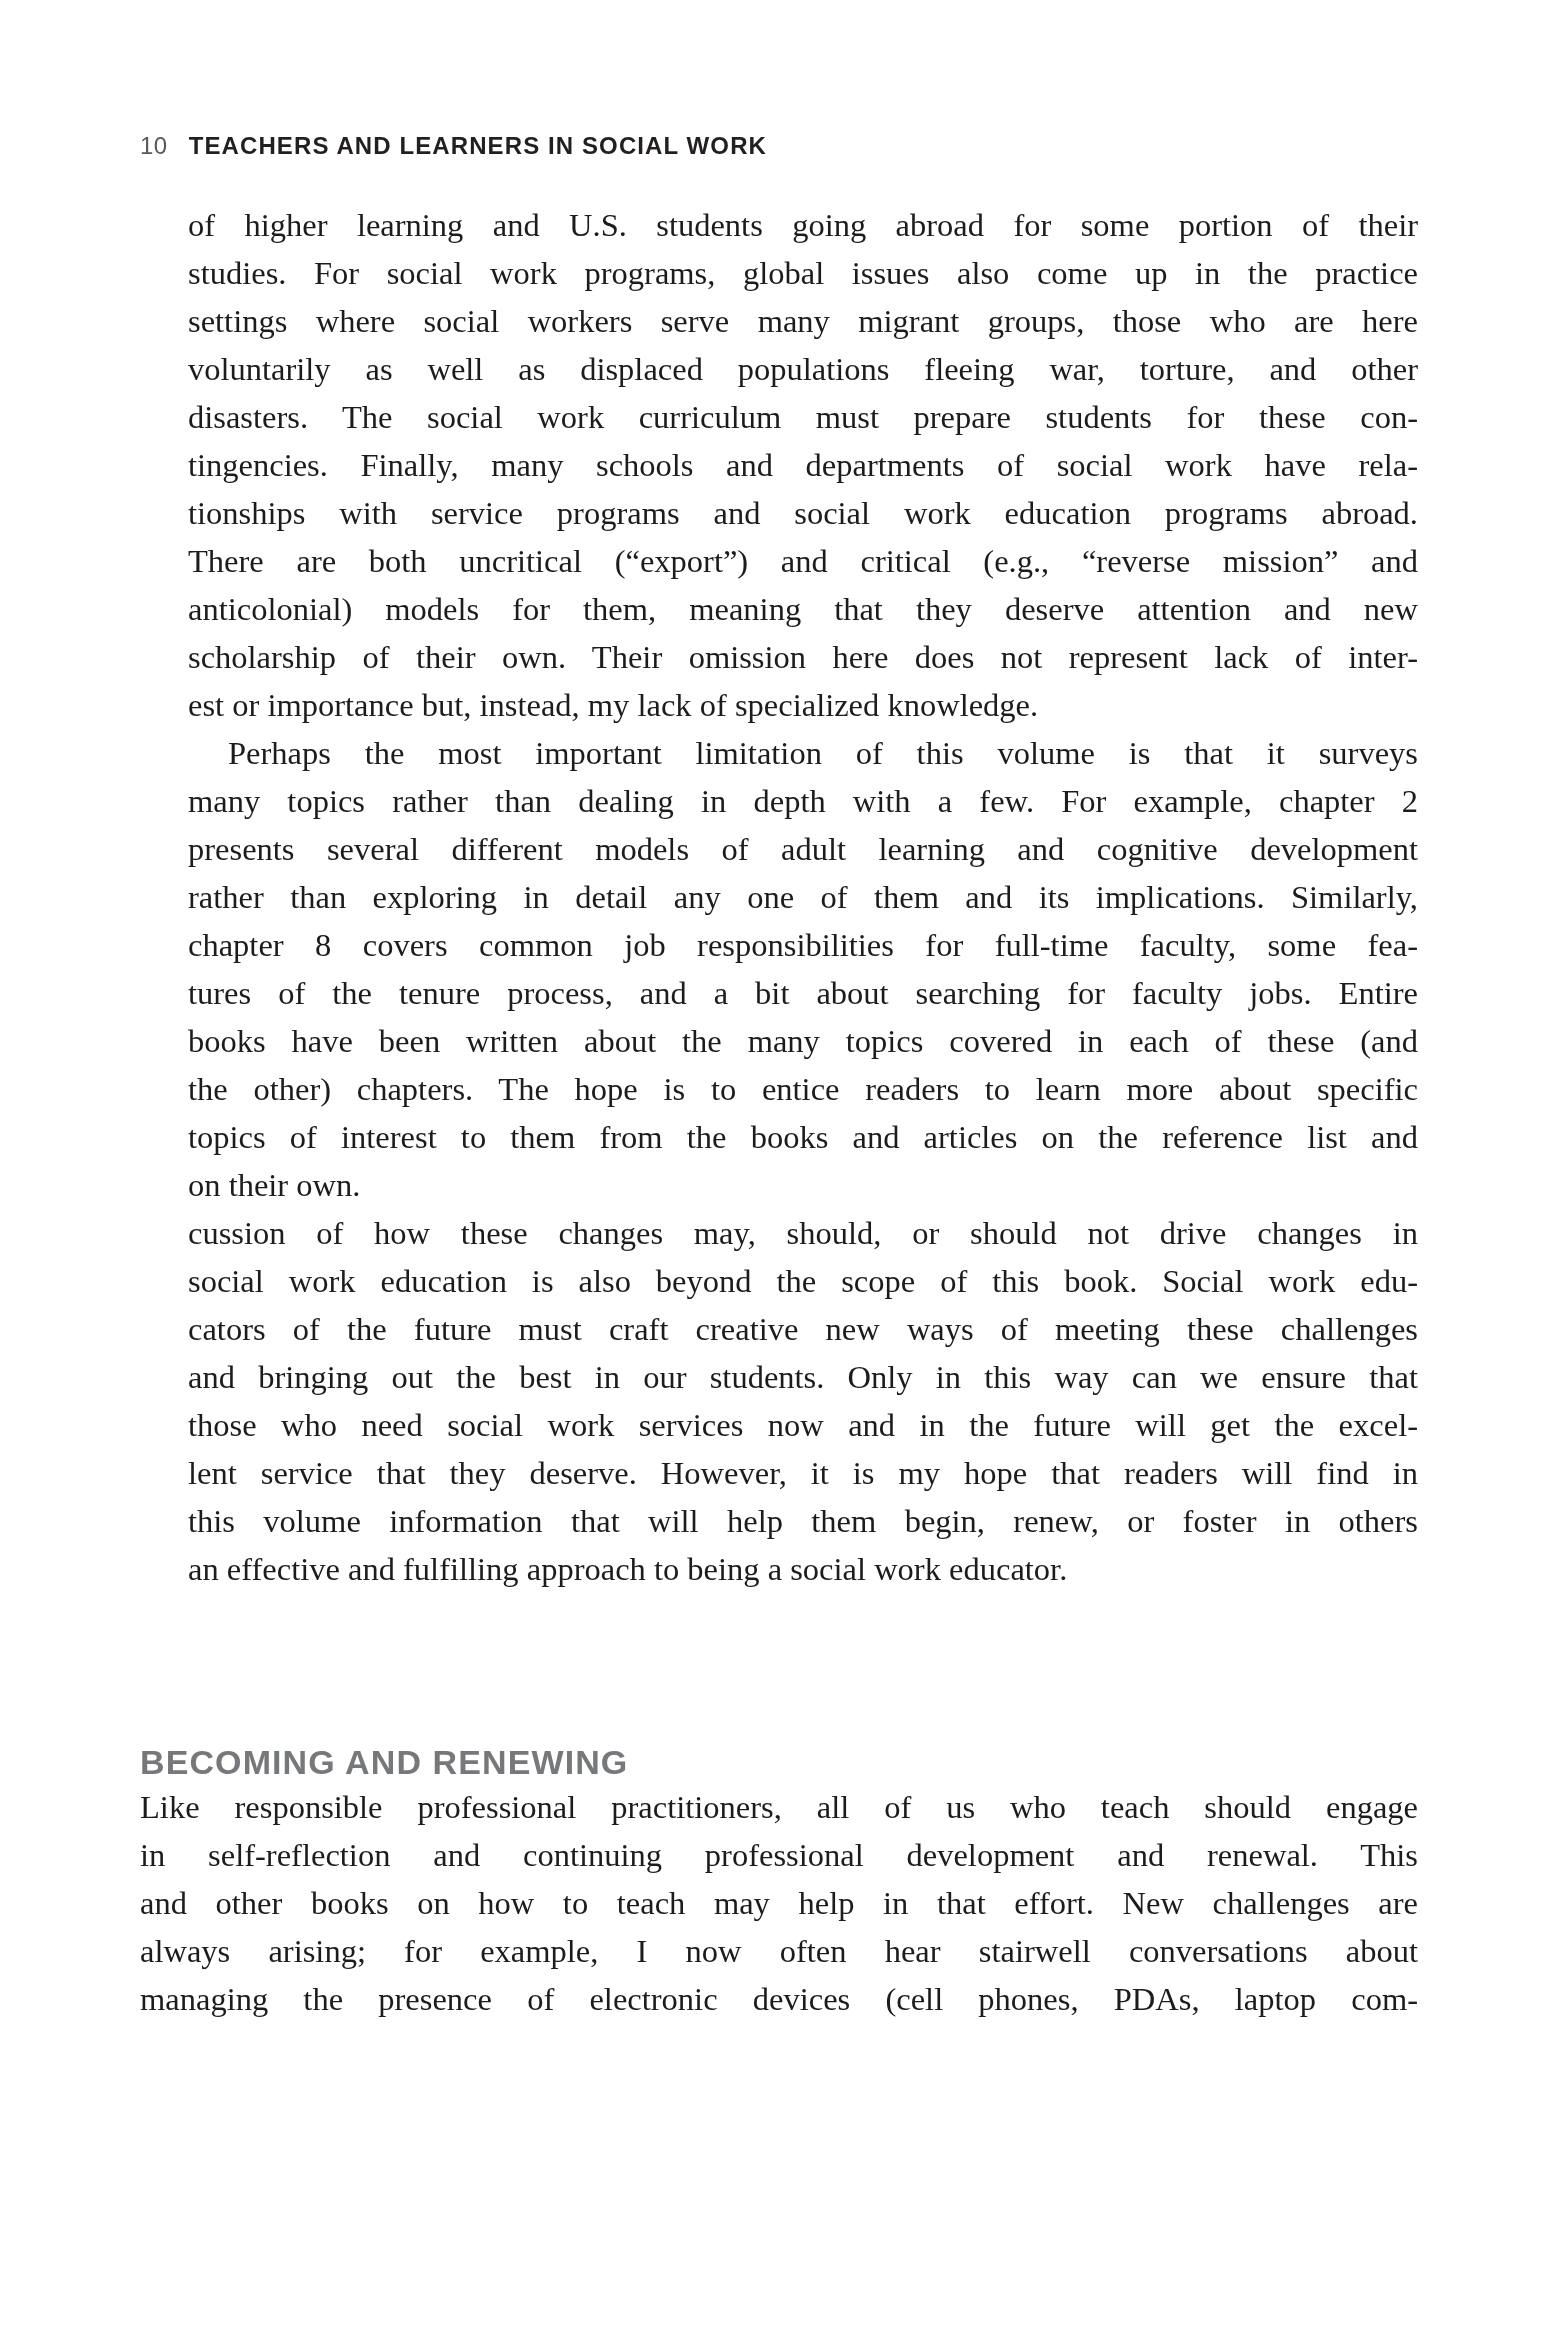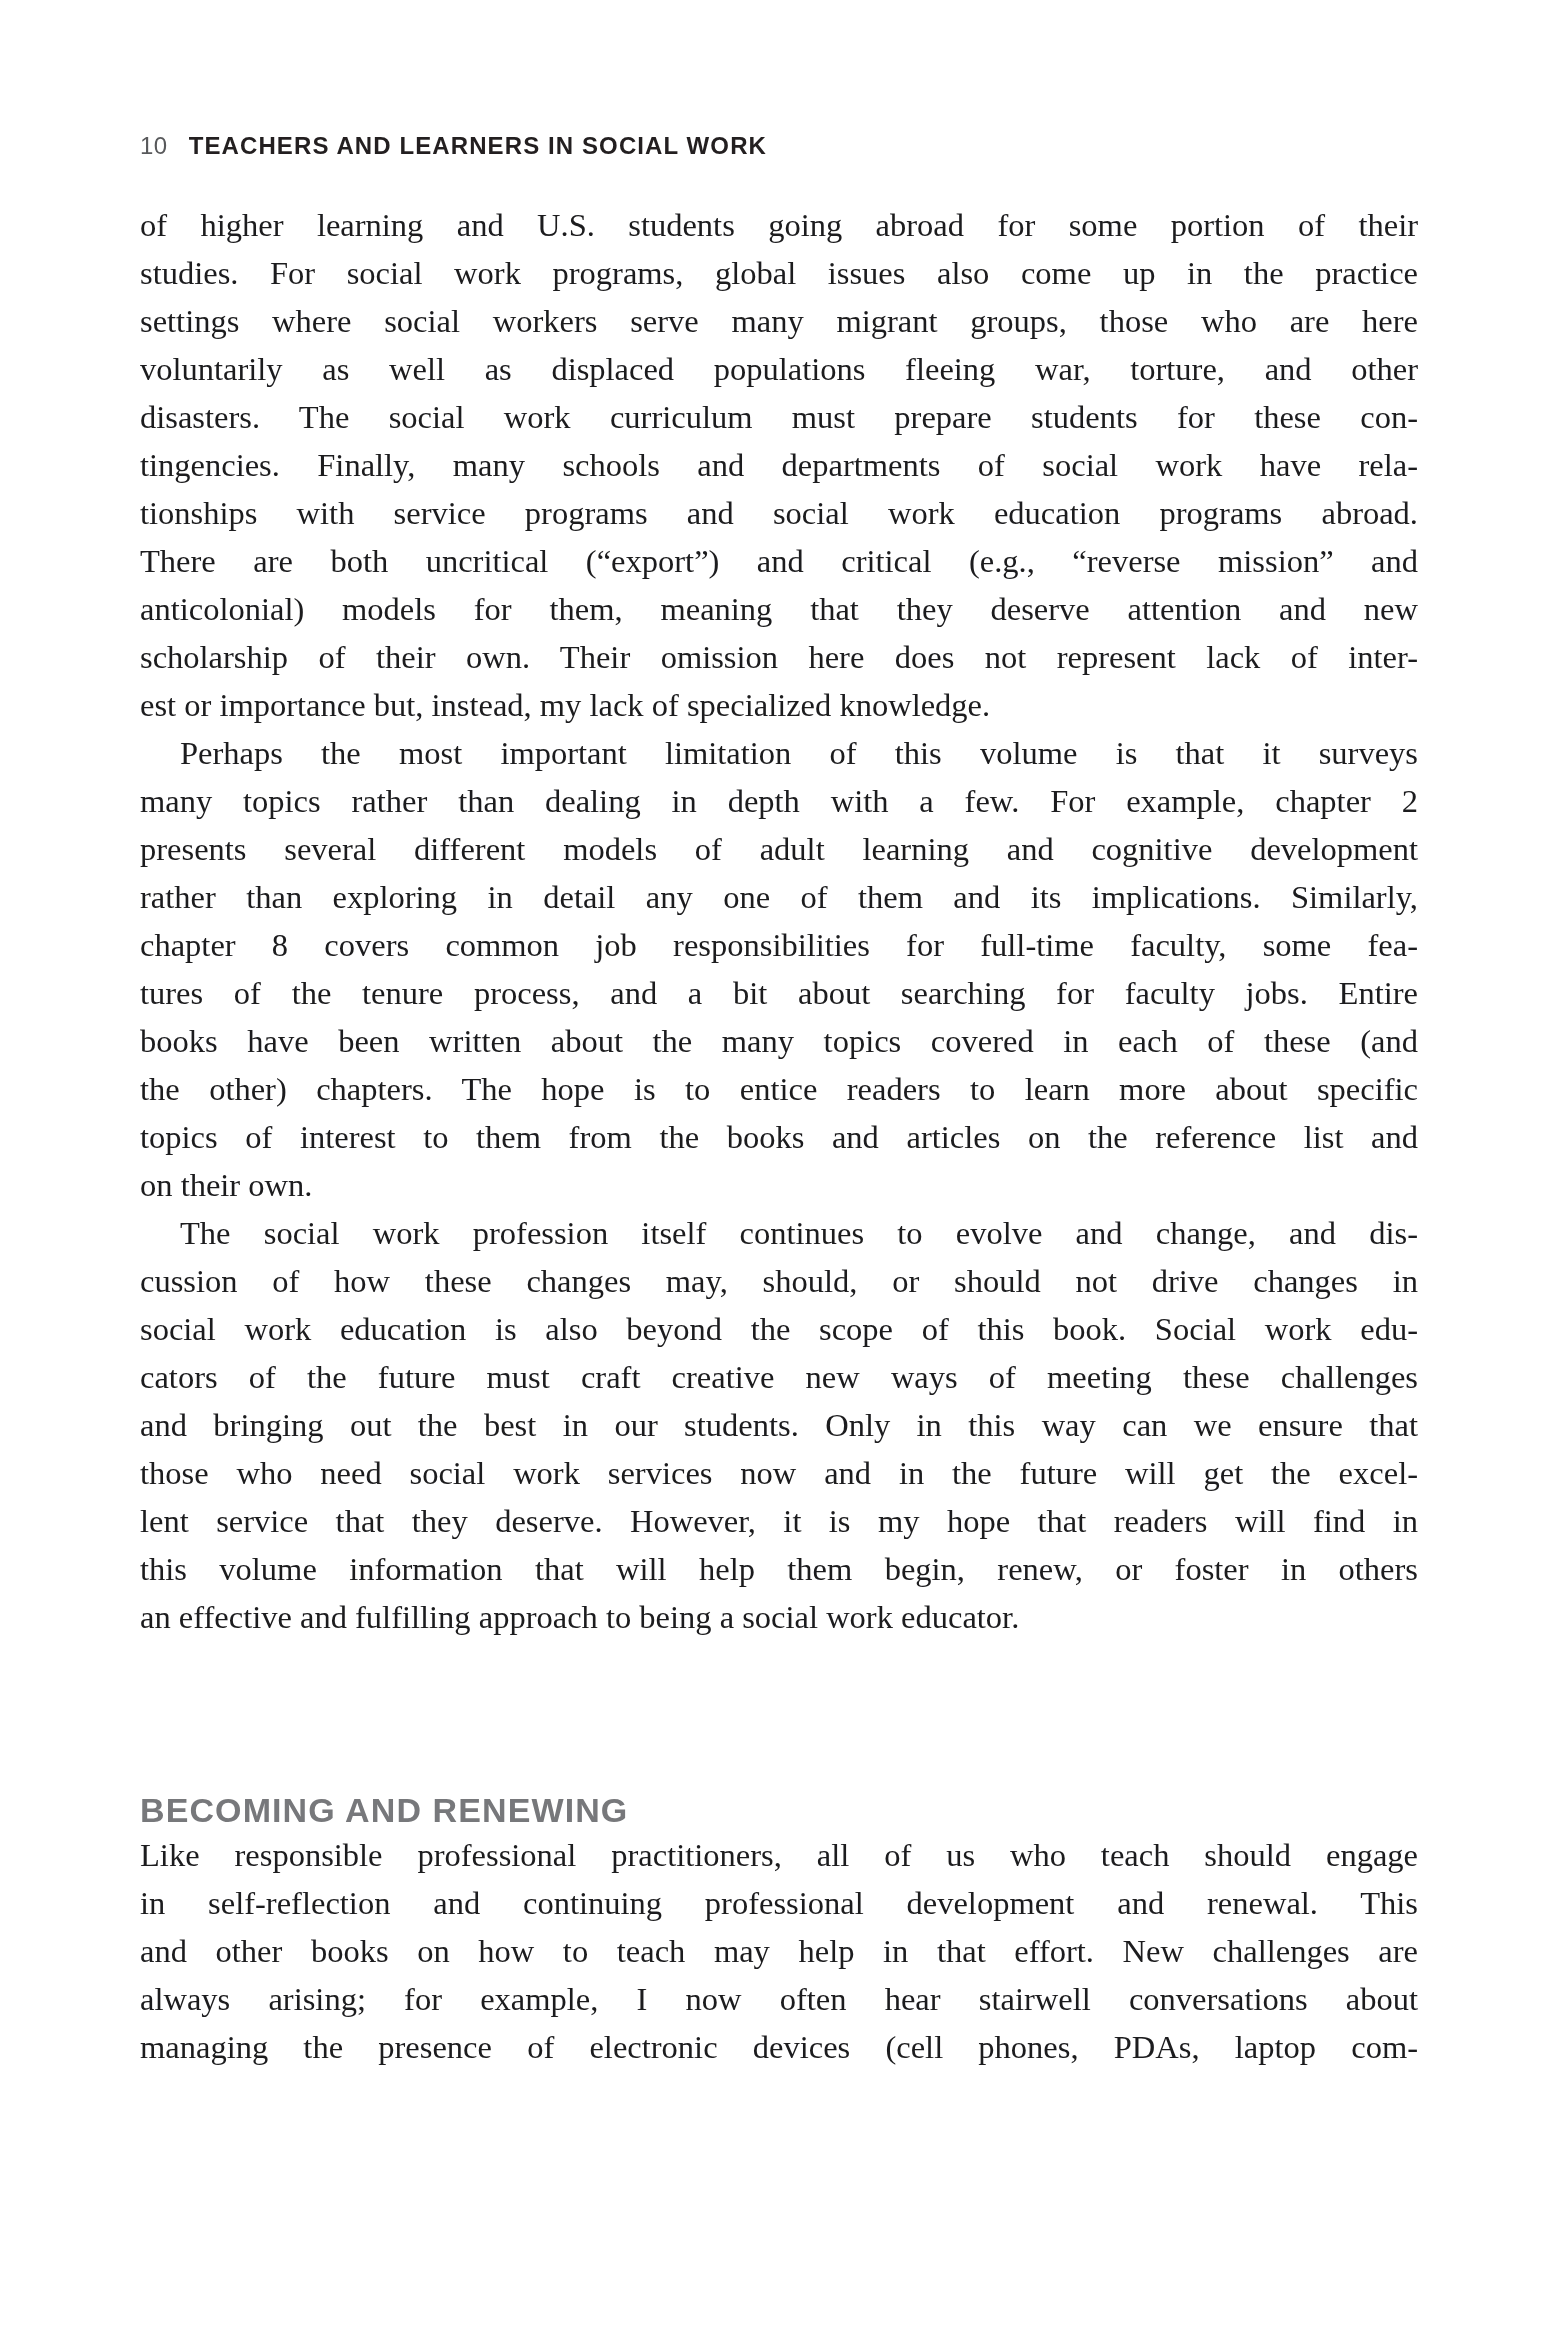--- a/index.html
+++ b/index.html
@@ -31,21 +31,21 @@
     letter-spacing: 1.1px;
   }
   .page-number {
     color: #58595b;
     font-weight: normal;
     letter-spacing: 0.5px;
   }
   .running-title {
     color: #231f20;
   }
-  .body-block { margin-top: 41px; }
+  .body-block { margin-top: 41px; margin-left: 48px; }
   .line {
     font-size: 32.5px;
     line-height: 48px;
     height: 48px;
     white-space: nowrap;
     text-align: justify;
     text-align-last: justify;
     color: #1c1c1e;
   }
   .line.indent { text-indent: 40px; }
@@ -95,21 +95,20 @@
         <div class="line">rather than exploring in detail any one of them and its implications. Similarly,</div>
         <div class="line">chapter 8 covers common job responsibilities for full-time faculty, some fea-</div>
         <div class="line">tures of the tenure process, and a bit about searching for faculty jobs. Entire</div>
         <div class="line">books have been written about the many topics covered in each of these (and</div>
         <div class="line">the other) chapters. The hope is to entice readers to learn more about specific</div>
         <div class="line">topics of interest to them from the books and articles on the reference list and</div>
         <div class="line end">on their own.</div>
       </div>
 
       <div class="paragraph">
-        <div class="line indent">The social work profession itself continues to evolve and change, and dis-</div>
         <div class="line">cussion of how these changes may, should, or should not drive changes in</div>
         <div class="line">social work education is also beyond the scope of this book. Social work edu-</div>
         <div class="line">cators of the future must craft creative new ways of meeting these challenges</div>
         <div class="line">and bringing out the best in our students. Only in this way can we ensure that</div>
         <div class="line">those who need social work services now and in the future will get the excel-</div>
         <div class="line">lent service that they deserve. However, it is my hope that readers will find in</div>
         <div class="line">this volume information that will help them begin, renew, or foster in others</div>
         <div class="line end">an effective and fulfilling approach to being a social work educator.</div>
       </div>
 

